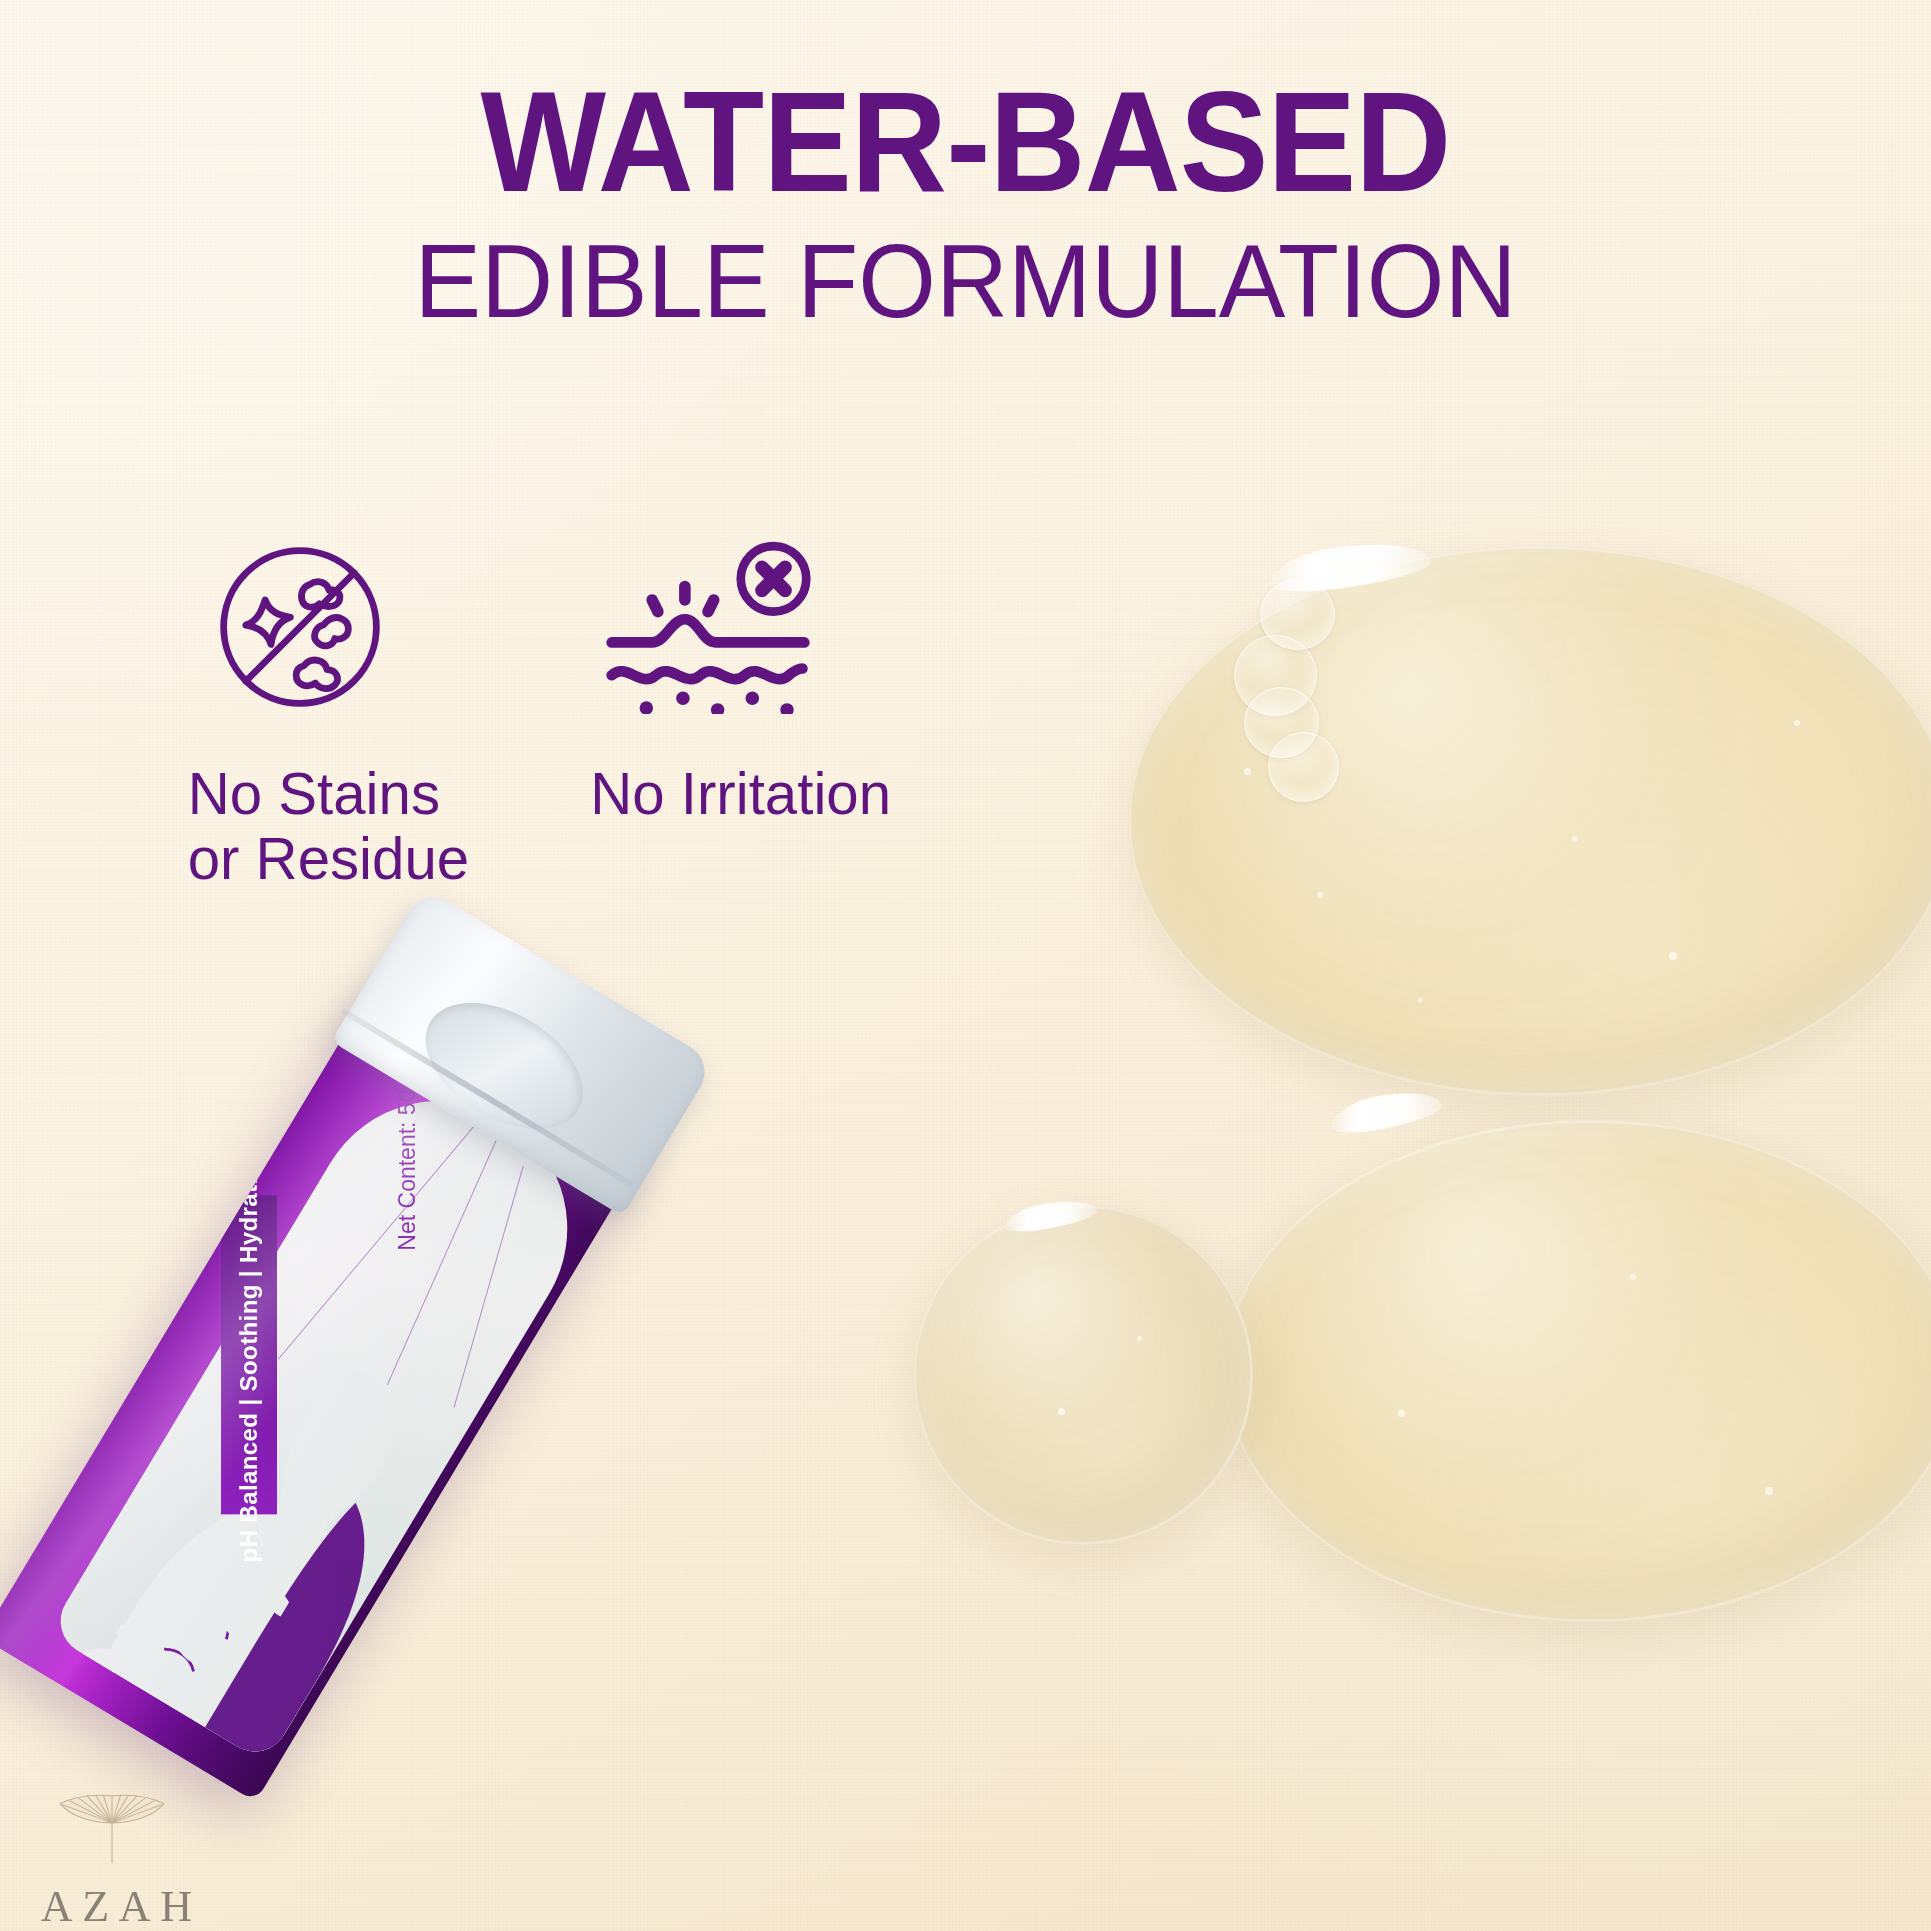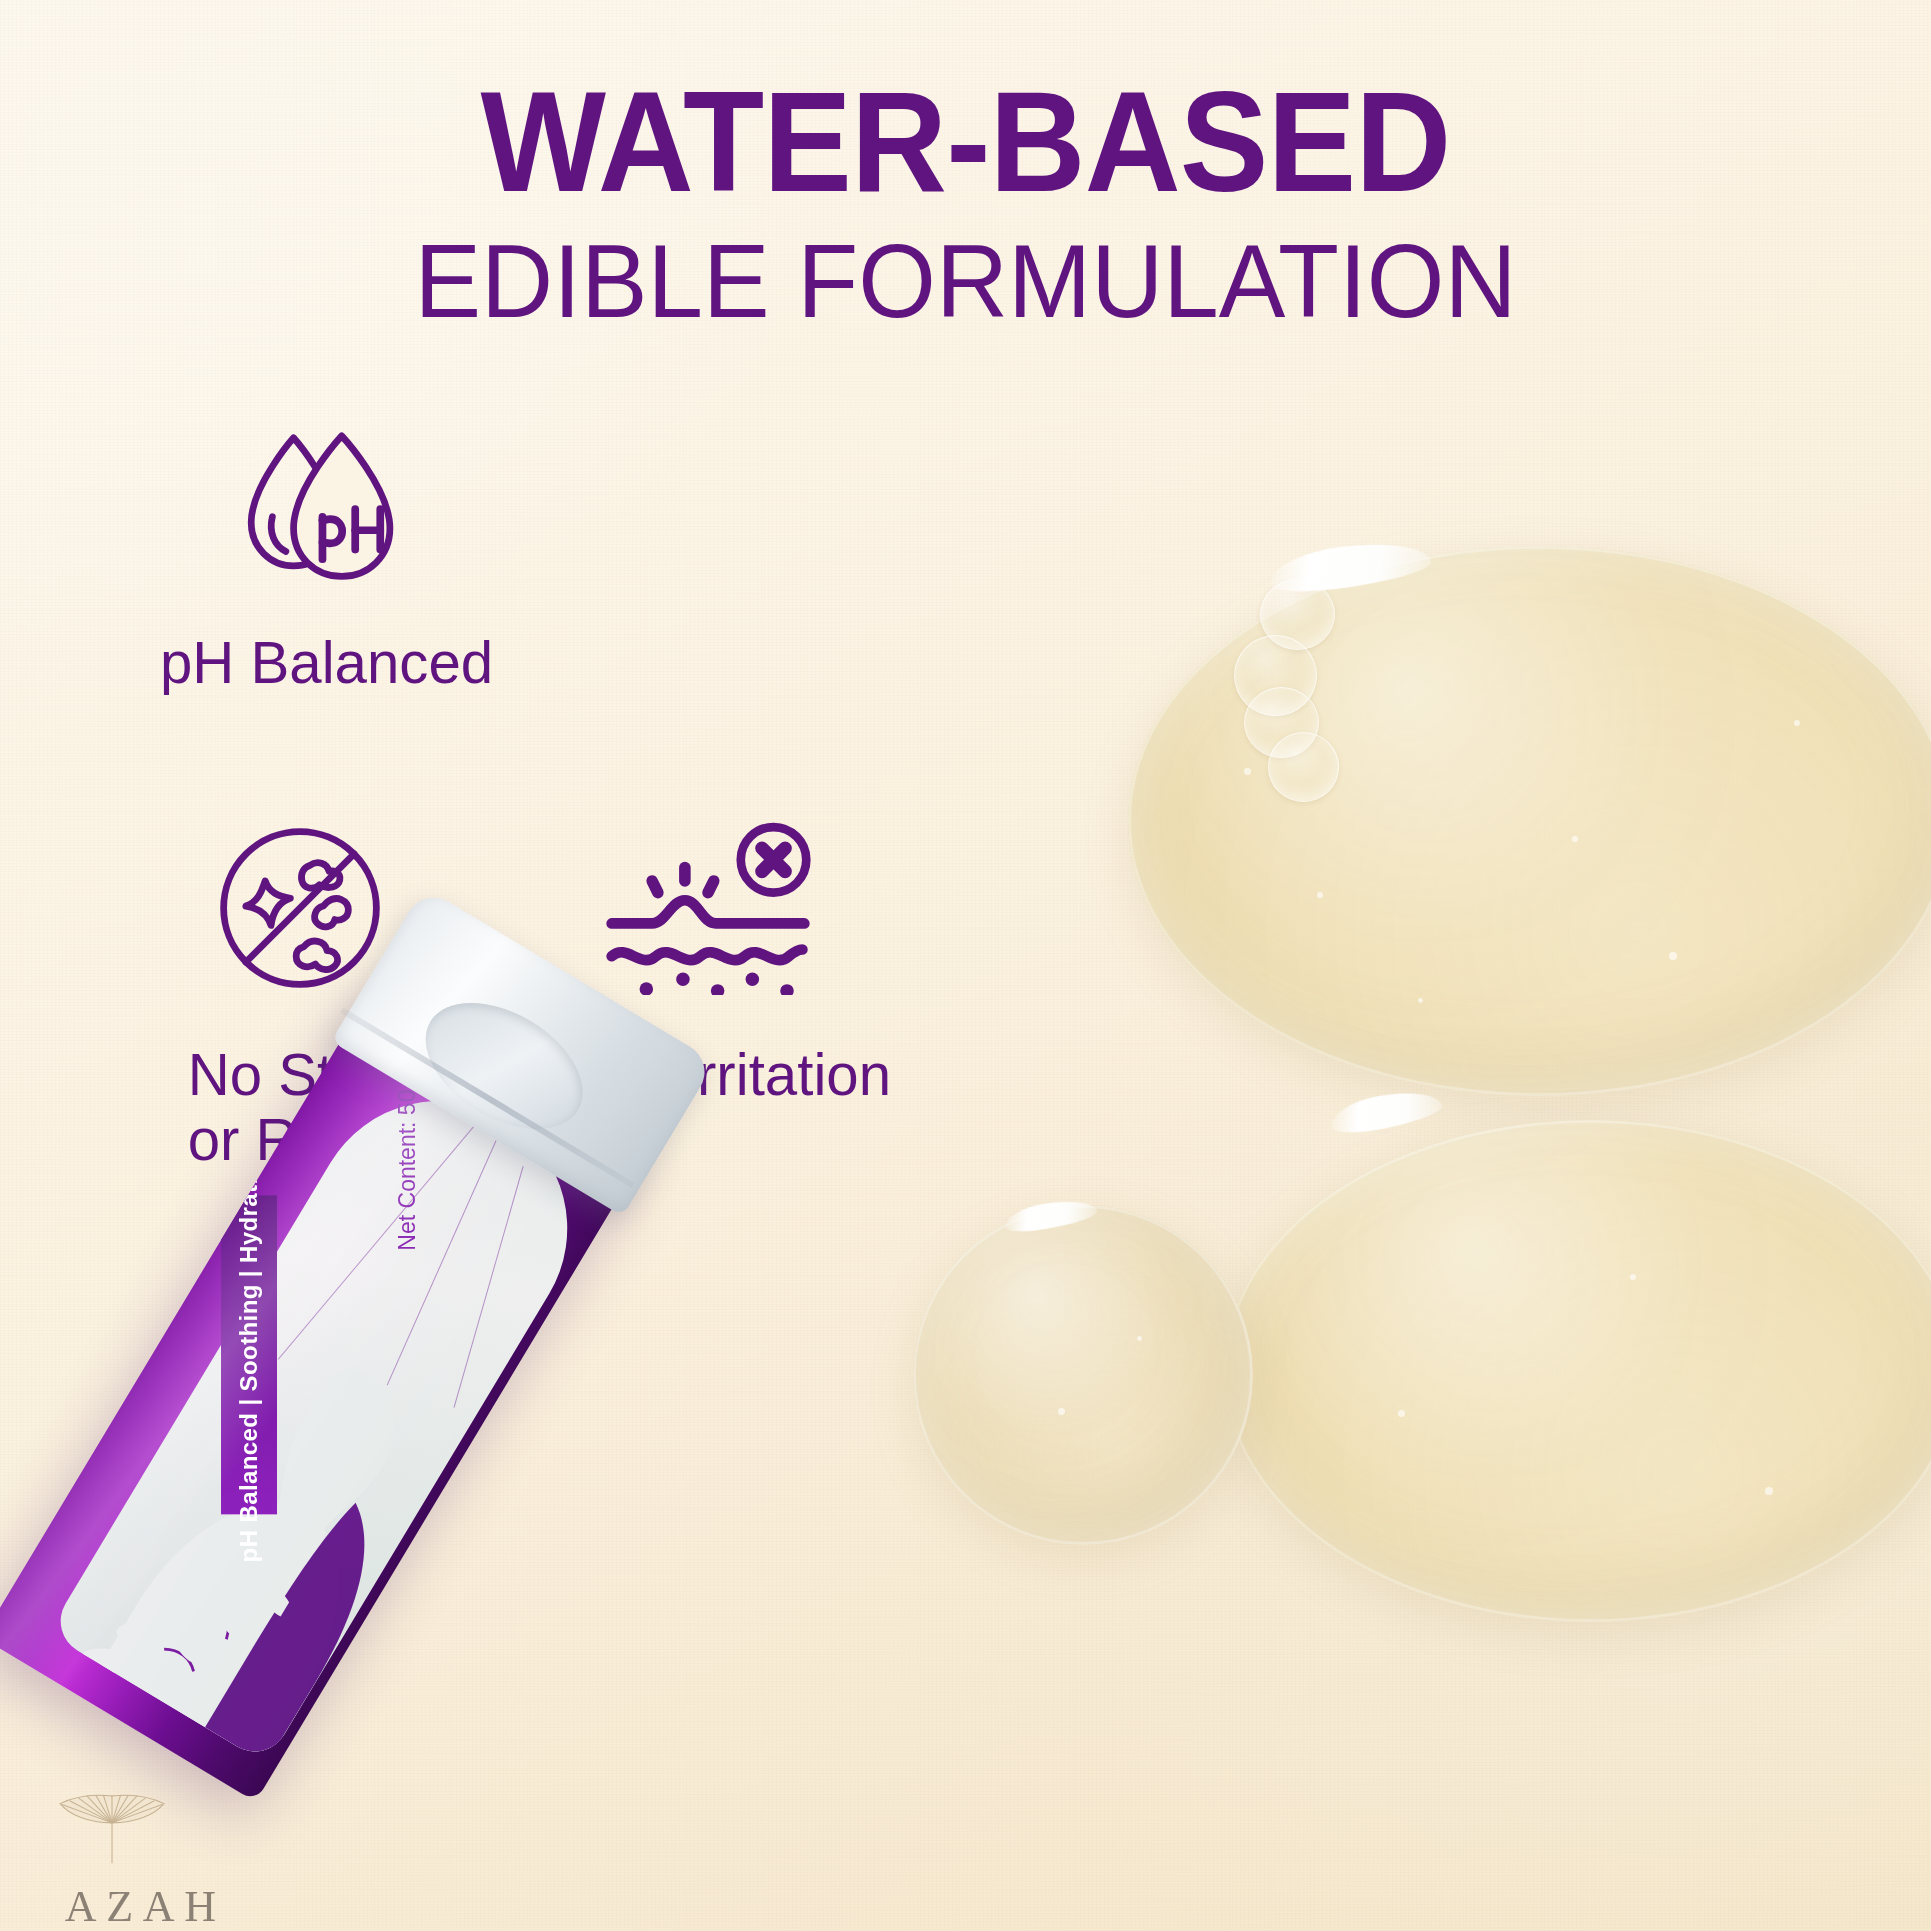--- a/index.html
+++ b/index.html
@@ -208,21 +208,21 @@
     white-space:nowrap;
     transform:rotate(239deg);
     transform-origin:left top;
   }
 
   
   #logo { position:absolute; left:35px; top:1788px; width:154px; }
   #logo-word {
     font-family:"Liberation Serif", serif;
     font-size:44px; letter-spacing:9.7px;
-    color:#8b8175; text-align:center; padding-left:5.8px;margin-left:24px;
+    color:#8b8175; text-align:center; padding-left:5.8px;
   }
 </style>
 </head>
 <body>
 
 <div id="canvas"></div>
 <div id="grain"></div>
 
 <div class="gel" id="gel-big">
   <div class="speck" style="left:116px;top:222px;width:6.8px;height:6.8px;"></div>
@@ -253,40 +253,20 @@
 
 <div id="headline-block">
   <div id="h1">WATER-BASED</div>
   <div id="h2">EDIBLE FORMULATION</div>
 </div>
 
 <div id="features">
 
   <div class="frow" id="row1">
 
-    <div class="fcell" id="cell-ph">
-      <div class="ficon">
-        <svg class="icon" width="183" height="174" viewBox="0 0 190 180" fill="none" stroke="#5f1480" stroke-width="7" stroke-linecap="round" stroke-linejoin="round">
-
-          <path d="M66 14 C66 14 110 64 110 102 C110 128 90 147 66 147 C42 147 22 128 22 102 C22 64 66 14 66 14 Z"></path>
-          <path d="M44 96 C40 112 46 126 58 132"></path>
-
-          <path d="M116 12 C116 12 166 66 166 108 C166 137 144 158 116 158 C88 158 66 137 66 108 C66 66 116 12 116 12 Z" fill="#fbf3e4"></path>
-
-          <g stroke-width="8">
-            <path d="M96 96 L96 140"></path>
-            <path d="M96 100 C96 100 106 96 112 101 C118 106 118 116 112 121 C106 126 96 122 96 122"></path>
-            <path d="M130 88 L130 130"></path>
-            <path d="M156 88 L156 130"></path>
-            <path d="M130 110 L156 110"></path>
-          </g>
-        </svg>
-      </div>
-      <div class="flabel">pH Balanced</div>
-    </div>
 
   </div>
 
   <div class="frow" id="row2">
 
     <div class="fcell" id="cell-stain">
       <div class="ficon">
         <svg class="icon" width="174" height="174" viewBox="0 0 180 180" fill="none" stroke="#5f1480" stroke-width="7" stroke-linecap="round" stroke-linejoin="round">
           <circle cx="90" cy="90" r="79"></circle>
           <line x1="34" y1="146" x2="146" y2="34"></line>

